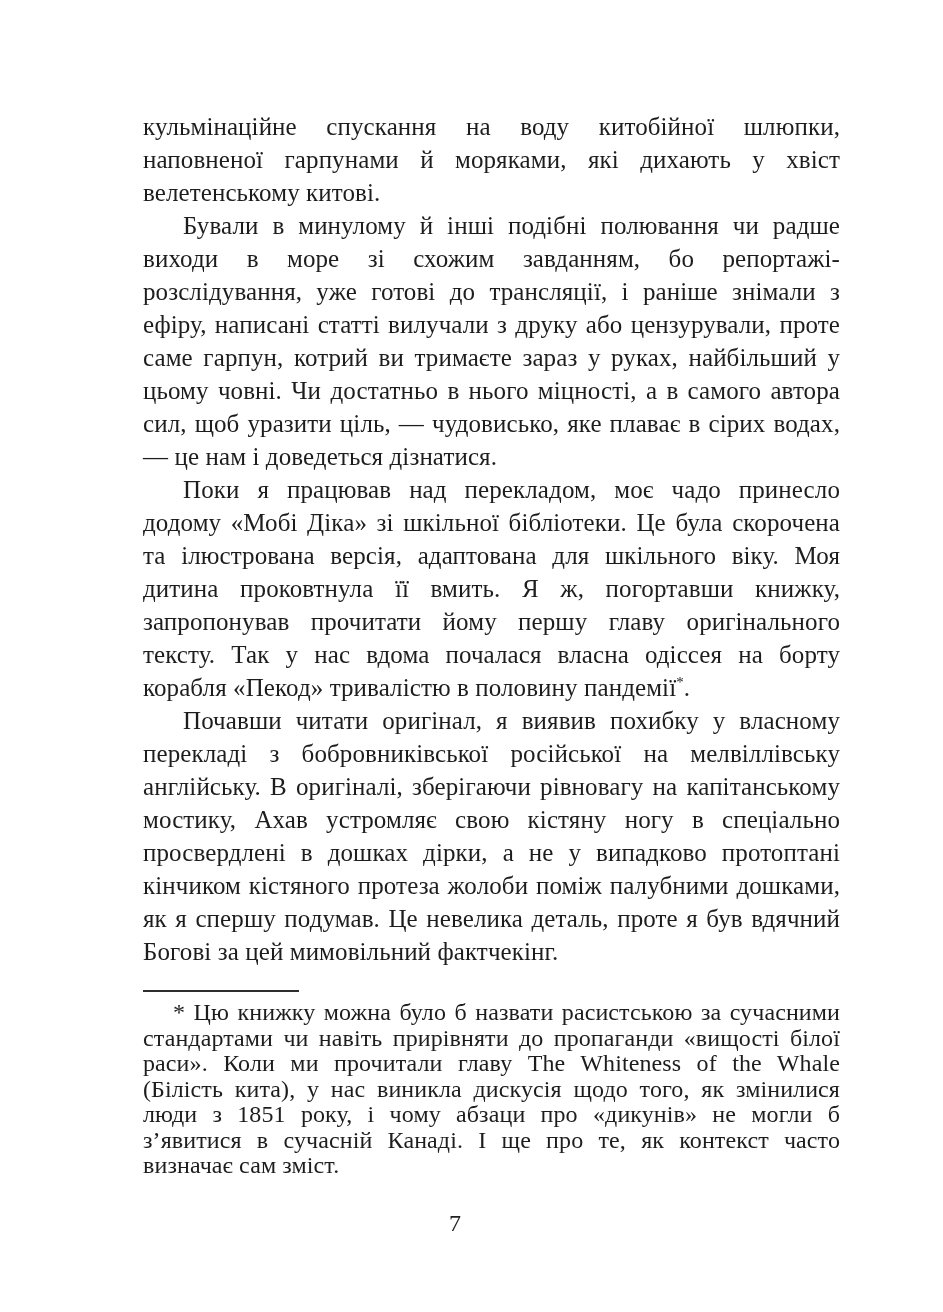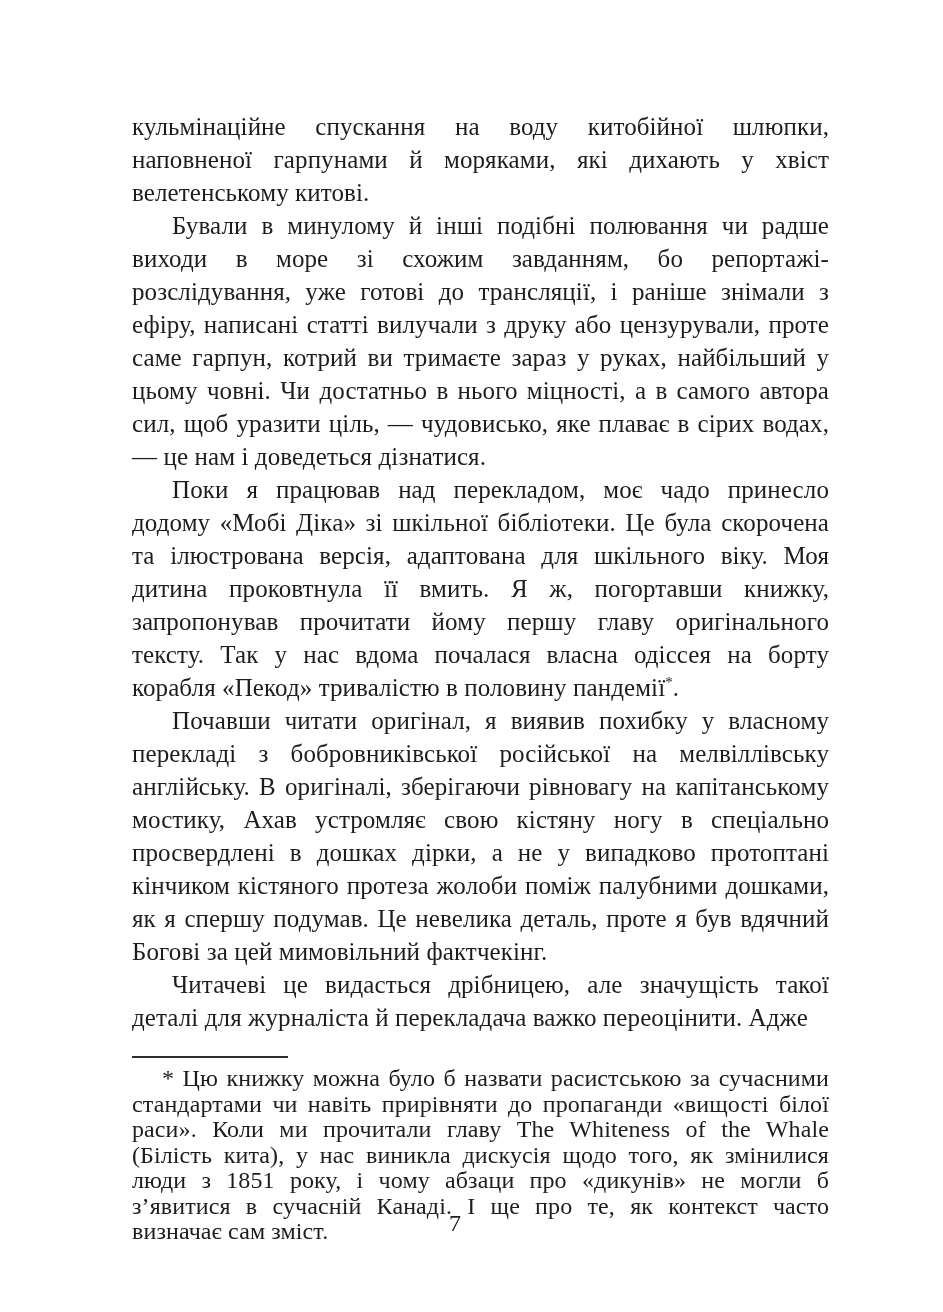--- a/index.html
+++ b/index.html
@@ -10,21 +10,21 @@
     width: 943px;
     height: 1312px;
     background: #ffffff;
     position: relative;
     overflow: hidden;
     font-family: "Liberation Serif", "DejaVu Serif", serif;
     color: #1d1d1d;
   }
   .page-body {
     position: absolute;
-    left: 132px;
+    left: 143px;
     top: 110px;
     width: 697px;
   }
   .para {
     margin: 0;
     font-size: 25px;
     line-height: 33px;
     text-align: justify;
     text-indent: 40px;
     letter-spacing: 0.1px;
@@ -68,21 +68,20 @@
 <div class="page-body">
 
   <p class="para no-indent">кульмінаційне спускання на воду китобійної шлюпки, наповненої гарпунами й моряками, які дихають у хвіст велетенському китові.</p>
 
   <p class="para">Бували в минулому й інші подібні полювання чи радше виходи в море зі схожим завданням, бо репортажі-розслідування, уже готові до трансляції, і раніше знімали з ефіру, написані статті вилучали з друку або цензурували, проте саме гарпун, котрий ви тримаєте зараз у руках, найбільший у цьому човні. Чи достатньо в нього міцності, а в самого автора сил, щоб уразити ціль, — чудовисько, яке плаває в сірих водах, — це нам і доведеться дізнатися.</p>
 
   <p class="para"><span>Поки я працював над перекладом, моє чадо принесло додому «Мобі Діка» зі шкільної бібліотеки. Це була скорочена та ілюстрована версія, адаптована для шкільного віку. Моя дитина проковтнула її вмить. Я ж, погортавши книжку, запропонував прочитати йому першу главу оригінального тексту. Так у нас вдома почалася власна одіссея на борту корабля «Пекод» тривалістю в половину пандемії</span><sup class="fn-marker">*</sup><span>.</span></p>
 
   <p class="para">Почавши читати оригінал, я виявив похибку у власному перекладі з бобровниківської російської на мелвіллівську англійську. В оригіналі, зберігаючи рівновагу на капітанському мостику, Ахав устромляє свою кістяну ногу в спеціально просвердлені в дошках дірки, а не у випадково протоптані кінчиком кістяного протеза жолоби поміж палубними дошками, як я спершу подумав. Це невелика деталь, проте я був вдячний Богові за цей мимовільний фактчекінг.</p>
 
-  <p class="para">Читачеві це видасться дрібницею, але значущість такої деталі для журналіста й перекладача важко переоцінити. Адже</p>
 
   <div class="footnote-sep"></div>
 
   <p class="footnote"><span>*</span> <span>Цю книжку можна було б назвати расистською за сучасними стандартами чи навіть прирівняти до пропаганди «вищості білої раси». Коли ми прочитали главу The Whiteness of the Whale (Білість кита), у нас виникла дискусія щодо того, як змінилися люди з 1851 року, і чому абзаци про «дикунів» не могли б з’явитися в сучасній Канаді. І ще про те, як контекст часто визначає сам зміст.</span></p>
 
 </div>
 
 <div class="page-number">7</div>
 
 </body></html>

